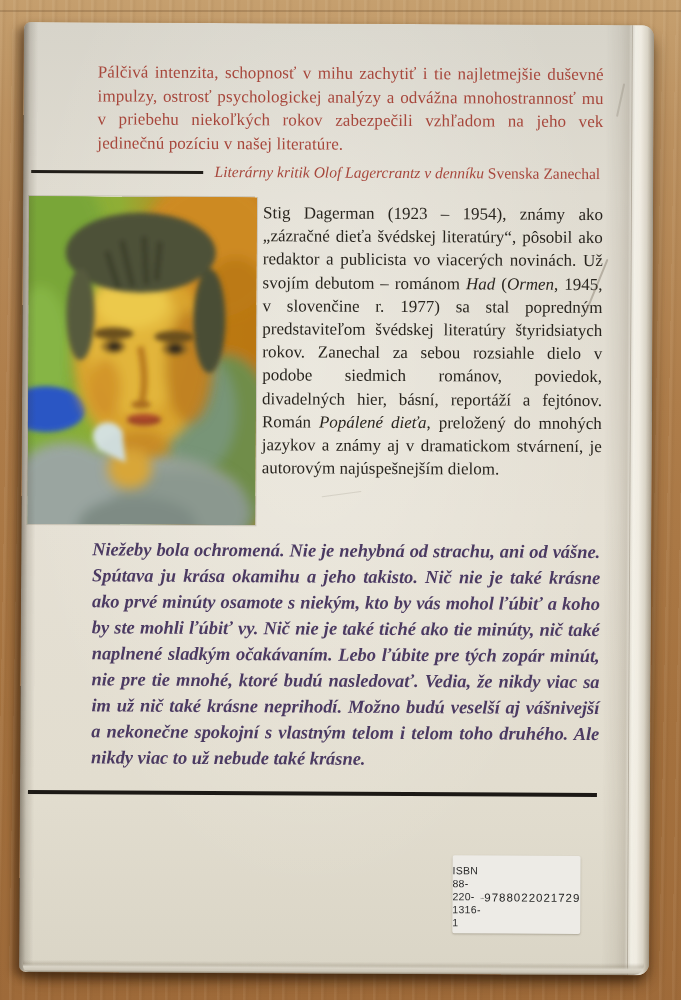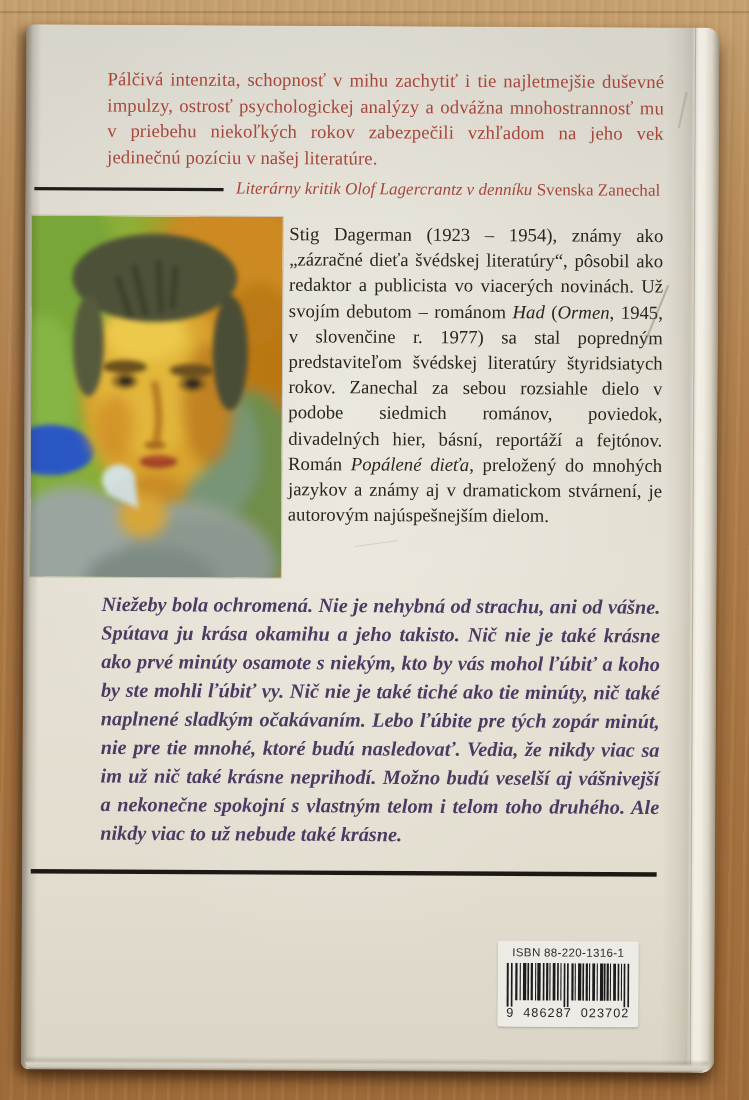--- a/index.html
+++ b/index.html
@@ -75,21 +75,21 @@
   .novel-quote{
     position:absolute; left:71px; top:514px; width:508px;
     font-size:18.4px; line-height:26px; text-align:justify;
     font-style:italic; font-weight:700; color:#4b3a62;
   }
 
   .barcode-label{
     position:absolute; left:433px; top:831px; width:128px; height:78px;
     background:#edebe6; border-radius:2px;
     box-shadow:0 1px 2px rgba(90,80,60,0.35);
-    display:flex; flex-direction:column; align-items:center; padding-top:5px;
+    display:flex; flex-direction:row; align-items:center; padding-top:5px;
     font-family:"Liberation Sans", sans-serif;
   }
   .isbn-line{ font-size:10.5px; color:#2c2c2c; letter-spacing:0.3px; line-height:13px; }
   .bars{ margin-top:2px; }
   .barcode-digits{ width:112px; display:flex; justify-content:space-between; margin-top:0;
     font-size:11.5px; color:#1f1f1f; line-height:12px; }
   .barcode-digits span{ letter-spacing:1px; }
 </style>
 </head>
 <body>
@@ -213,22 +213,22 @@
             <rect x="94" width="1" height="34"></rect>
           <rect x="97" width="2.5" height="34"></rect>
             <rect x="101" width="1.5" height="34"></rect>
           <rect x="104" width="1" height="34"></rect>
           <rect x="106.5" width="1.5" height="40"></rect>
             <rect x="110" width="1.5" height="40"></rect>
         </g>
       </svg>
       <div class="barcode-digits">
         <span>9</span>
-        <span>486287</span>
-        <span>023702</span>
+        <span>788022</span>
+        <span>021729</span>
       </div>
     </div>
 
     <div class="scratch s1"></div>
     <div class="scratch s2"></div>
     <div class="scratch s3"></div>
 
     <div class="spine-shade"></div>
     <div class="right-fold"></div>
     <div class="bottom-edge"></div>

